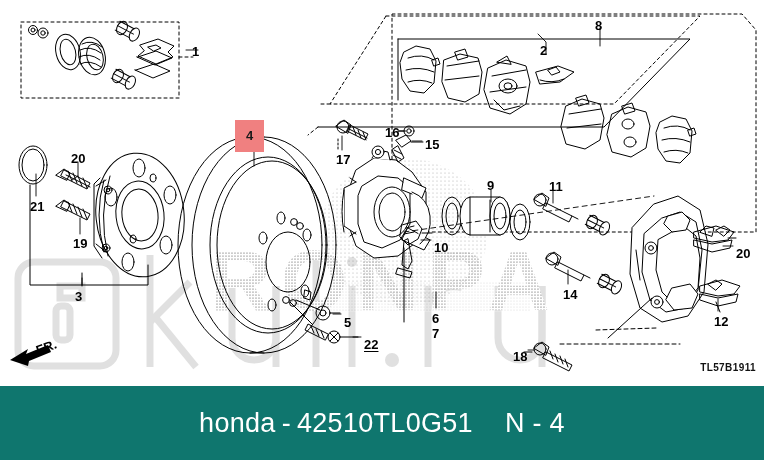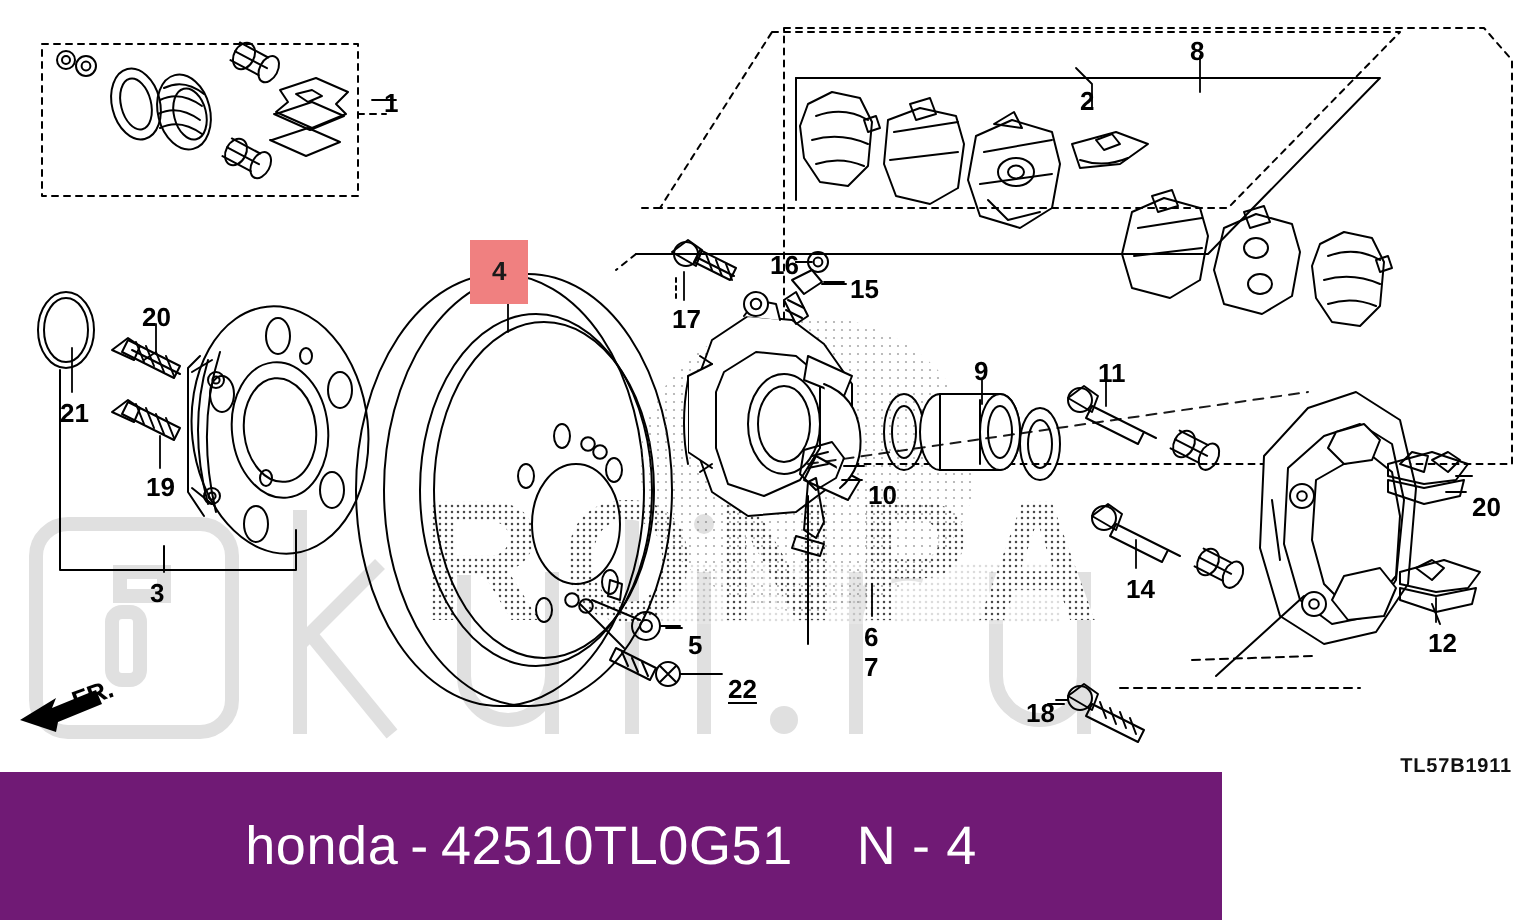--- a/index.html
+++ b/index.html
@@ -21,22 +21,22 @@
     overflow: hidden;
   }
   #diagram-svg { position: absolute; left: 0; top: 0; }
   #watermark-layer {
     position: absolute; left: 0; top: 0;
     width: 768px; height: 386px;
     pointer-events: none;
   }
   #footer-bar {
     position: absolute;
-    left: 0; top: 386px; width: 611px; height: 74px;
-    background: #701a75;
+    left: 0; top: 386px; width: 764px; height: 74px;
+    background: #0f766e;
     display: flex;
     align-items: center;
     justify-content: center;
   }
   #footer-inner {
     display: flex;
     align-items: baseline;
     color: #ffffff;
     font-size: 27px;
     letter-spacing: 0.3px;
@@ -60,21 +60,20 @@
     padding: 9px 11px 10px 11px;
     font-size: 13px;
   }
   #sheet-code {
     position: absolute;
     right: 12px; top: 362px;
     font-size: 10px;
     font-weight: 700;
     color: #111111;
     letter-spacing: 0.4px;
-    margin-top: 16px;
   }
   #fr-mark {
     position: absolute;
     left: 8px; top: 338px;
     width: 66px; height: 34px;
   }
 </style>
 </head>
 <body>
 

